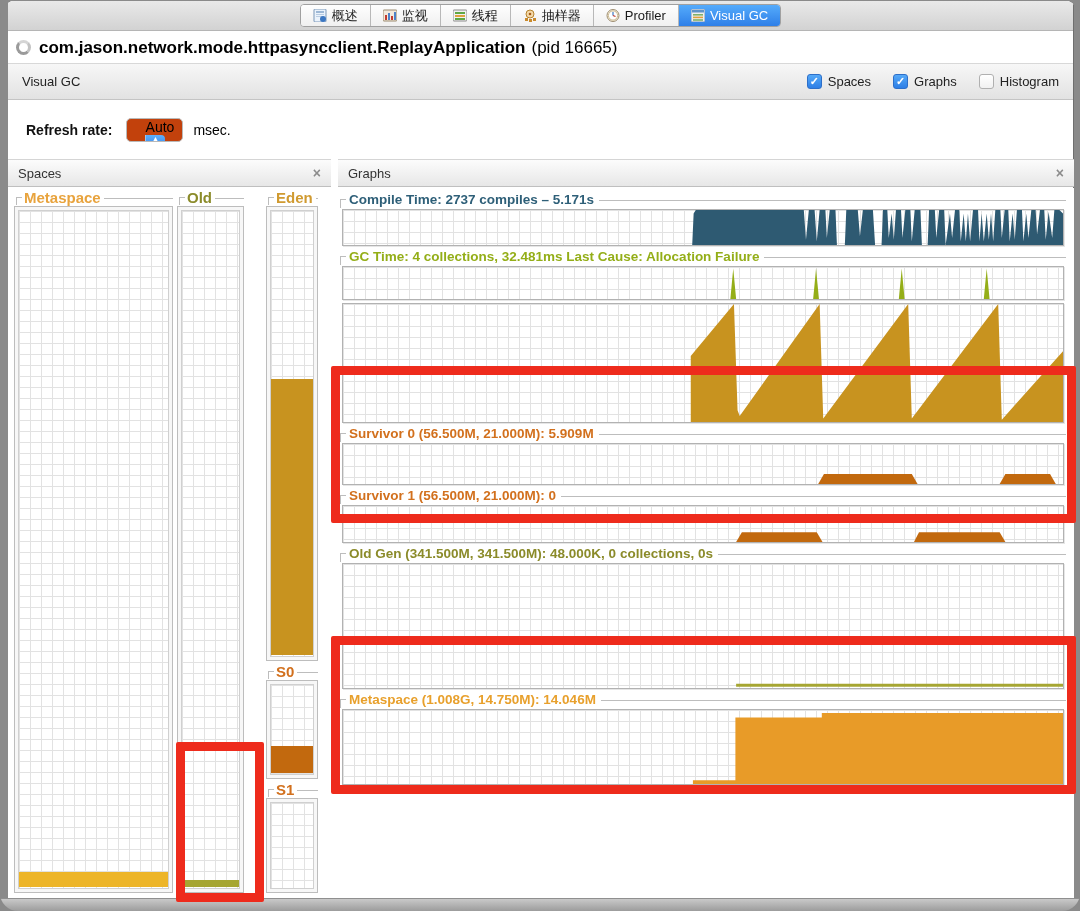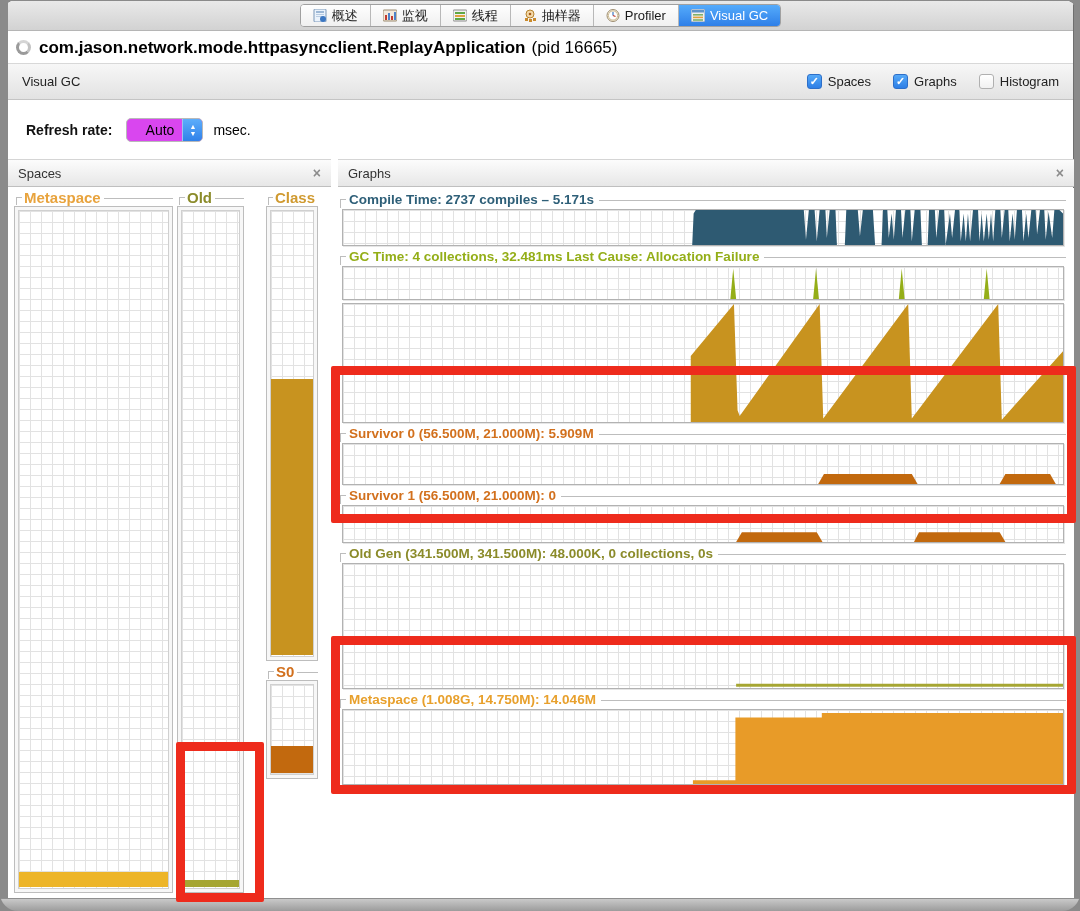--- a/index.html
+++ b/index.html
@@ -35,21 +35,21 @@
   .checkwrap { display:flex; align-items:center; gap:6px; margin-left:22px; font-size:13px; }
   .cb { width:15px; height:15px; border:1px solid #B0B0B0; border-radius:3px; background:linear-gradient(#FFF,#F1F1F1);
     display:inline-flex; align-items:center; justify-content:center; color:#FFF; font-size:11px; font-weight:bold; }
   .cb.checked { background:linear-gradient(#55A9F8,#2D7EE6); border-color:#2D6FC9; }
   .cb.checked::after { content:"✓"; }
 
   
   .refreshrow { position:absolute; left:0; top:100px; width:100%; height:58px; background:#FFF;
     display:flex; align-items:center; padding-left:18px; font-size:14px; }
   .reflabel { font-weight:bold; color:#111; }
-  .combo { display:flex; align-items:center; margin-left:14px; height:24px; border:1px solid #B9B9B9; border-radius:5px; overflow:hidden; background:#d946ef; }
+  .combo { display:flex; align-items:center; margin-left:14px; height:24px; border:1px solid #B9B9B9; border-radius:5px; overflow:hidden; background:#c2410c;flex-direction:column; }
   .combo .val { width:55px; text-align:right; padding-right:8px; font-size:14px; color:#000; }
   .combo .step { width:20px; height:24px; background:linear-gradient(#5FB0FC,#2E7FE8); color:#FFF;
     display:flex; flex-direction:column; align-items:center; justify-content:center; font-size:7px; line-height:7px; border-left:1px solid #9CC6F0; border-radius:0 4px 4px 0;}
   .unit { margin-left:10px; font-size:14px; color:#000; }
 
   
   .panelheader { position:absolute; height:28px; background:linear-gradient(#FCFCFC,#E7E7E7);
     border-top:1px solid #D5D5D5; border-bottom:1px solid #BFBFBF;
     display:flex; align-items:center; padding:0 10px; font-size:13px; color:#333; }
   .panelheader .x { margin-left:auto; color:#8C8C8C; font-size:14px; font-weight:bold; }
@@ -202,32 +202,40 @@
     </div>
     <div class="sgroup" style="left:169px; top:190px; width:67px; height:702px;">
       <div class="legend" style="color: rgb(139, 139, 42);">Old</div>
       <div class="plotwrap">
           <div class="plot grid">
             <div class="bar" style="height: 1%; background: rgb(166, 166, 50);"></div>
           </div>
         </div>
     </div>
     <div class="sgroup" style="left:258px; top:190px; width:52px; height:470px;">
-      <div class="legend" style="color: rgb(208, 154, 48);">Class</div>
+      <div class="legend" style="color: rgb(208, 154, 48);">Eden</div>
       <div class="plotwrap">
           <div class="plot grid">
             <div class="bar" style="height: 62%; background: rgb(200, 147, 31);"></div>
           </div>
         </div>
     </div>
     <div class="sgroup" style="left:258px; top:664px; width:52px; height:114px;">
       <div class="legend" style="color: rgb(210, 112, 29);">S0</div>
       <div class="plotwrap">
           <div class="plot grid">
             <div class="bar" style="height: 30%; background: rgb(194, 105, 14);"></div>
+          </div>
+        </div>
+    </div>
+    <div class="sgroup" style="left:258px; top:782px; width:52px; height:110px;">
+      <div class="legend" style="color: rgb(210, 112, 29);">S1</div>
+      <div class="plotwrap">
+          <div class="plot grid">
+            <div class="bar" style="height: 0%; background: rgb(194, 105, 14);"></div>
           </div>
         </div>
     </div>
 
     <div class="panelheader" style="left:330px; top:158px; width:736px;">
       <span>Graphs</span>
       <span class="x">×</span>
     </div>
 
     <div class="graphsbody" style="left:330px;">

